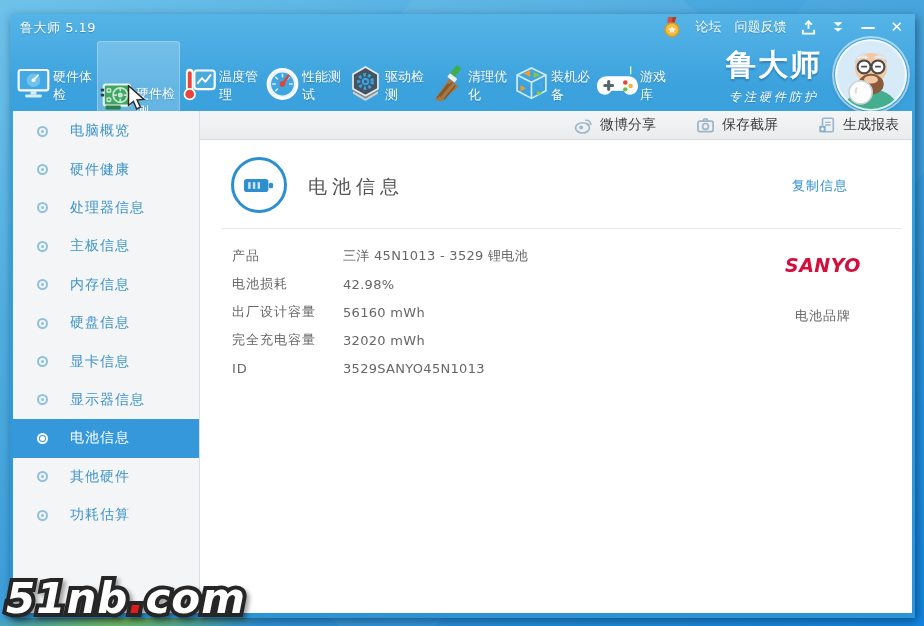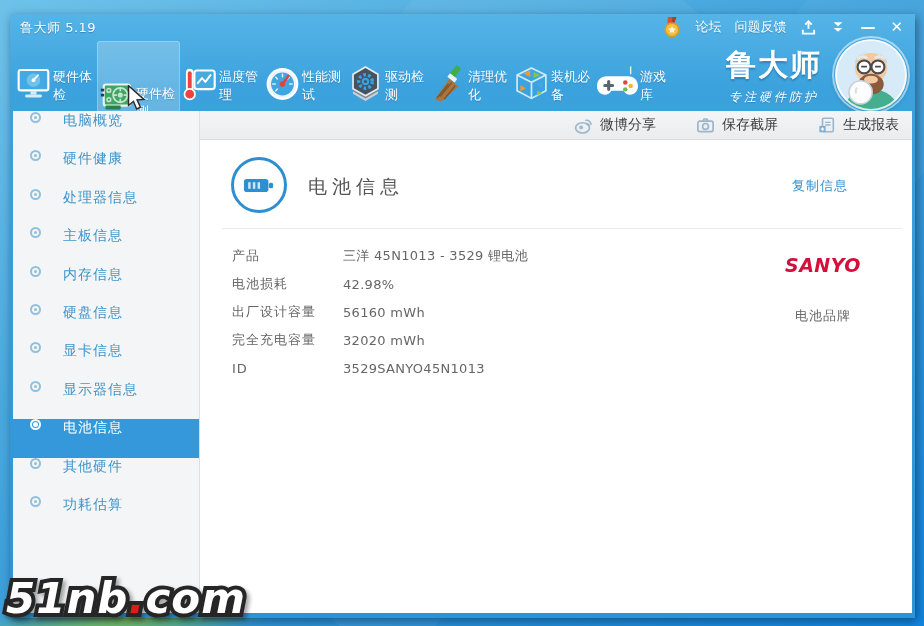--- a/index.html
+++ b/index.html
@@ -45,21 +45,21 @@
   .brand-slogan { font-size:12px; letter-spacing:3px; margin-top:3px; font-style:italic;
                   text-shadow:0 1px 1px rgba(0,60,110,.3); }
   .avatar { width:74px; height:74px; border-radius:50%; overflow:hidden; flex:none;
             box-shadow:0 0 0 2px rgba(255,255,255,.55), 0 2px 4px rgba(0,50,100,.3); }
 
   
   .app-body { position:absolute; left:3px; right:3px; top:97px; bottom:5px; display:flex; background:#fff; }
 
   
   .sidebar { width:187px; background:#f3f5f6; border-right:1px solid #dcdfe2; padding-top:1px; }
-  .side-item { height:38.4px; display:flex; align-items:flex-start; padding-left:17px; cursor:pointer;
+  .side-item { height:38.4px; display:flex; align-items:center; padding-left:24px; cursor:pointer;
                color:#3e94cc; font-size:14px; letter-spacing:1px; }
   .side-item.active { background:#3498db; color:#fff; }
   .s-ring { width:11px; height:11px; border:2px solid #8fc0de; border-radius:50%; position:relative;
             flex:none; margin-right:22px; }
   .s-ring::after { content:""; position:absolute; left:50%; top:50%; width:3px; height:3px;
                    margin:-1.5px 0 0 -1.5px; border-radius:50%; background:#8fc0de; }
   .side-item.active .s-ring { border-color:#fff; }
   .side-item.active .s-ring::after { background:#fff; width:5px; height:5px; margin:-2.5px 0 0 -2.5px; }
 
   

